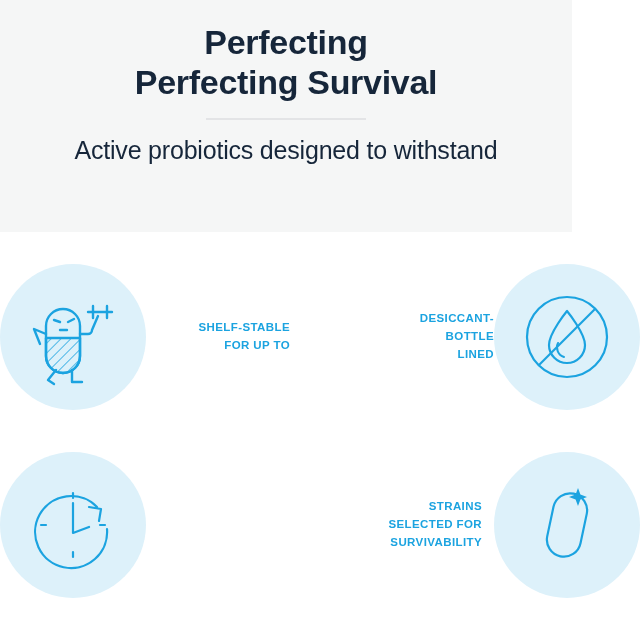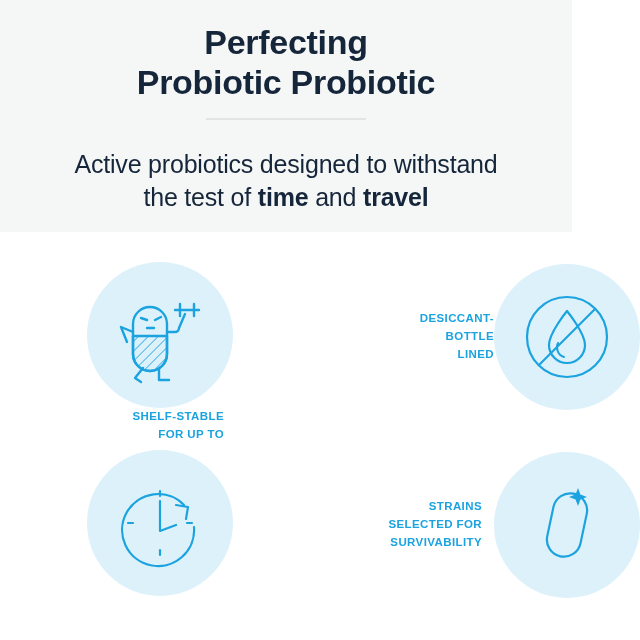--- a/index.html
+++ b/index.html
@@ -50,21 +50,21 @@
     margin: 16px 0 14px 0;
     border: 0;
   }
   .subtitle {
     font-size: 25px;
     font-weight: normal;
     color: #16263a;
     line-height: 1.3;
     text-align: center;
     letter-spacing: -0.2px;
-    margin: 14px;
+    margin: 0;
   }
   .subtitle-line {
     display: block;
     white-space: nowrap;
   }
   .subtitle b {
     font-weight: bold;
   }
 
   
@@ -80,21 +80,21 @@
     display: flex;
     align-items: center;
     height: 150px;
     width: 320px;
   }
   .feature-tl { left: 0;   top: 30px;  }
   .feature-tr { left: 320px; top: 30px; }
   .feature-bl { left: 0;   top: 218px; }
   .feature-br { left: 320px; top: 218px; gap: 12px; }
 
-  .feature-left  { flex-direction: column; }
+  .feature-left  { }
   .feature-right { flex-direction: row-reverse; }
 
   .circle {
     width: 146px;
     height: 146px;
     border-radius: 50%;
     background: #ddf1fa;
     flex: 0 0 146px;
     display: flex;
     align-items: center;
@@ -123,26 +123,25 @@
   .label-line { display: block; white-space: nowrap; }
 
   svg { display: block; }
 </style>
 </head>
 <body>
 
 <div class="header">
   <h1 class="title">
     <span class="title-line">Perfecting</span>
-    <span class="title-line">Probiotic Probiotic</span>
+    <span class="title-line">Perfecting Survival</span>
   </h1>
   <hr class="divider">
   <p class="subtitle">
     <span class="subtitle-line">Active probiotics designed to withstand</span>
-    <span class="subtitle-line"><span>the test of </span><b>time</b><span> and </span><b>travel</b></span>
   </p>
 </div>
 
 <div class="grid">
 
   <div class="feature feature-tl feature-left">
     <div class="circle">
       <span>
         <svg width="110" height="110" viewBox="0 0 110 110" fill="none" stroke="#1ba3e0" stroke-width="2.4" stroke-linecap="round" stroke-linejoin="round">
           <defs>

